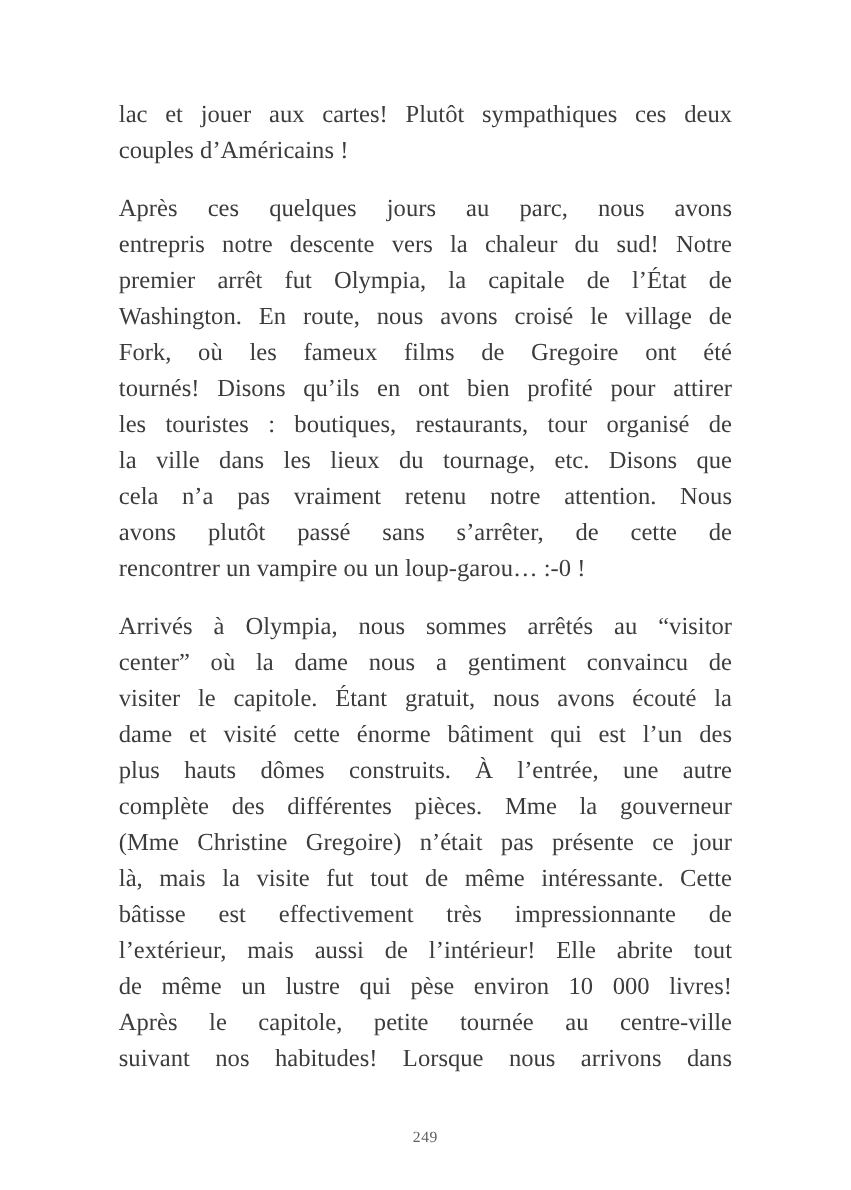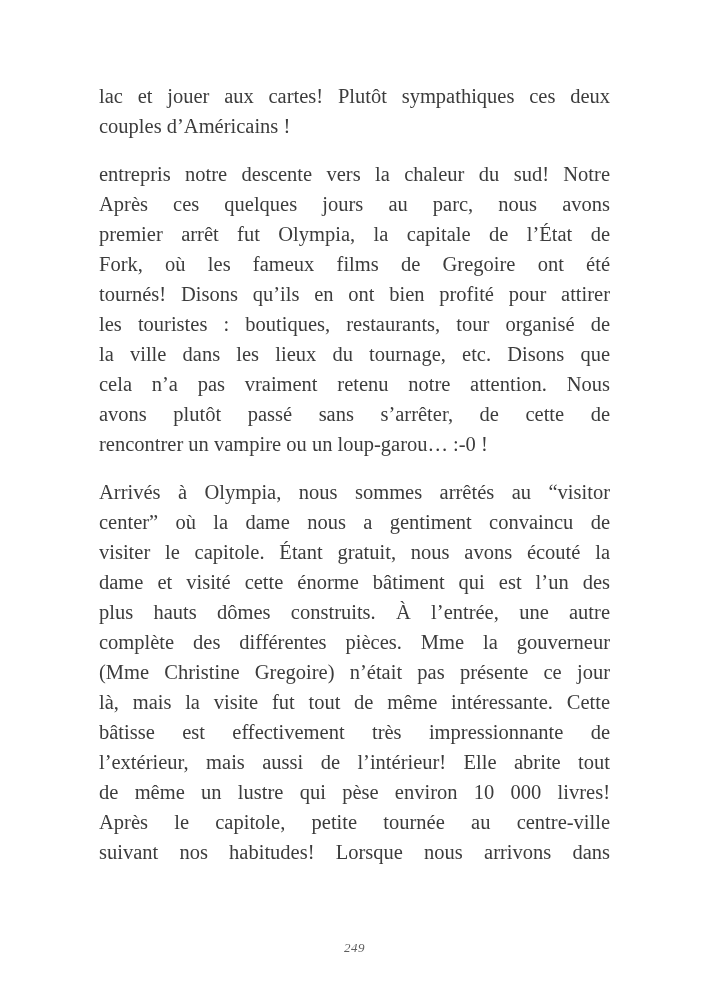--- a/index.html
+++ b/index.html
@@ -47,36 +47,36 @@
   .page-number {
     position: absolute;
     top: 940px;
     left: 99px;
     width: 511px;
     text-align: center;
     font-size: 13px;
     line-height: 16px;
     color: #5e5e5e;
     letter-spacing: 0.5px;
-    font-style: italic;
   }
 </style>
 </head>
 <body>
 
 <div class="page">
   <div class="text-block">
       <div class="paragraph">
         <div class="line">lac et jouer aux cartes! Plutôt sympathiques ces deux</div>
         <div class="line last">couples d’Américains !</div>
       </div>
       <div class="paragraph">
+        <div class="line">Après ces quelques jours au parc, nous avons</div>
         <div class="line">entrepris notre descente vers la chaleur du sud! Notre</div>
-        <div class="line">Après ces quelques jours au parc, nous avons</div>
         <div class="line">premier arrêt fut Olympia, la capitale de l’État de</div>
+        <div class="line">Washington. En route, nous avons croisé le village de</div>
         <div class="line">Fork, où les fameux films de Gregoire ont été</div>
         <div class="line">tournés! Disons qu’ils en ont bien profité pour attirer</div>
         <div class="line">les touristes : boutiques, restaurants, tour organisé de</div>
         <div class="line">la ville dans les lieux du tournage, etc. Disons que</div>
         <div class="line">cela n’a pas vraiment retenu notre attention. Nous</div>
         <div class="line">avons plutôt passé sans s’arrêter, de cette de</div>
         <div class="line last">rencontrer un vampire ou un loup-garou… :-0 !</div>
       </div>
       <div class="paragraph">
         <div class="line">Arrivés à Olympia, nous sommes arrêtés au “visitor</div>

